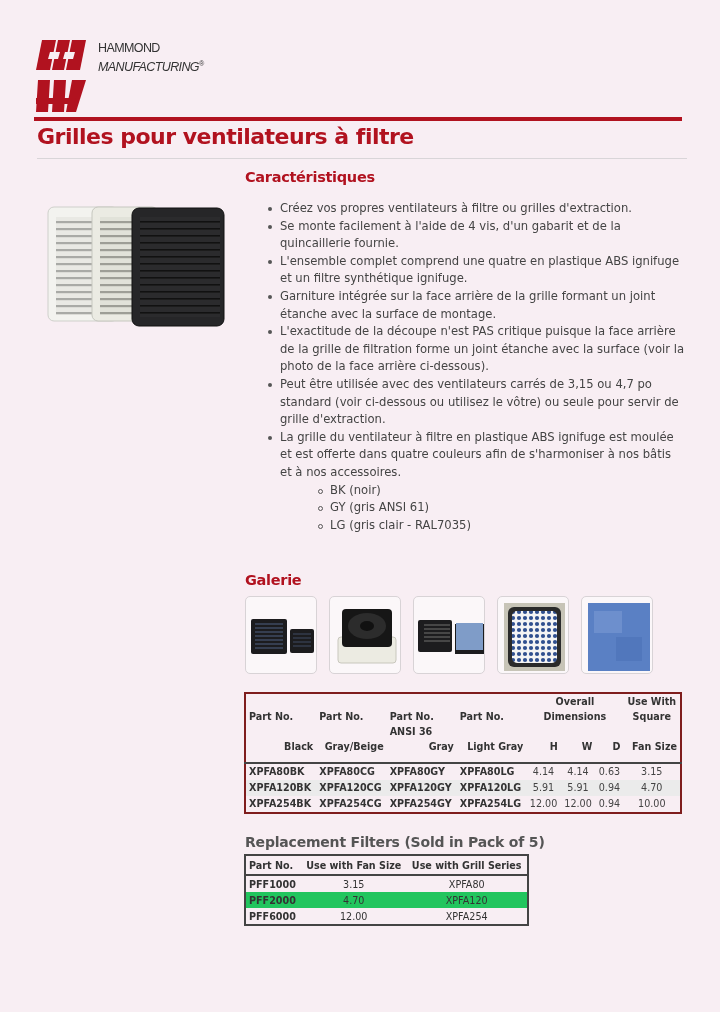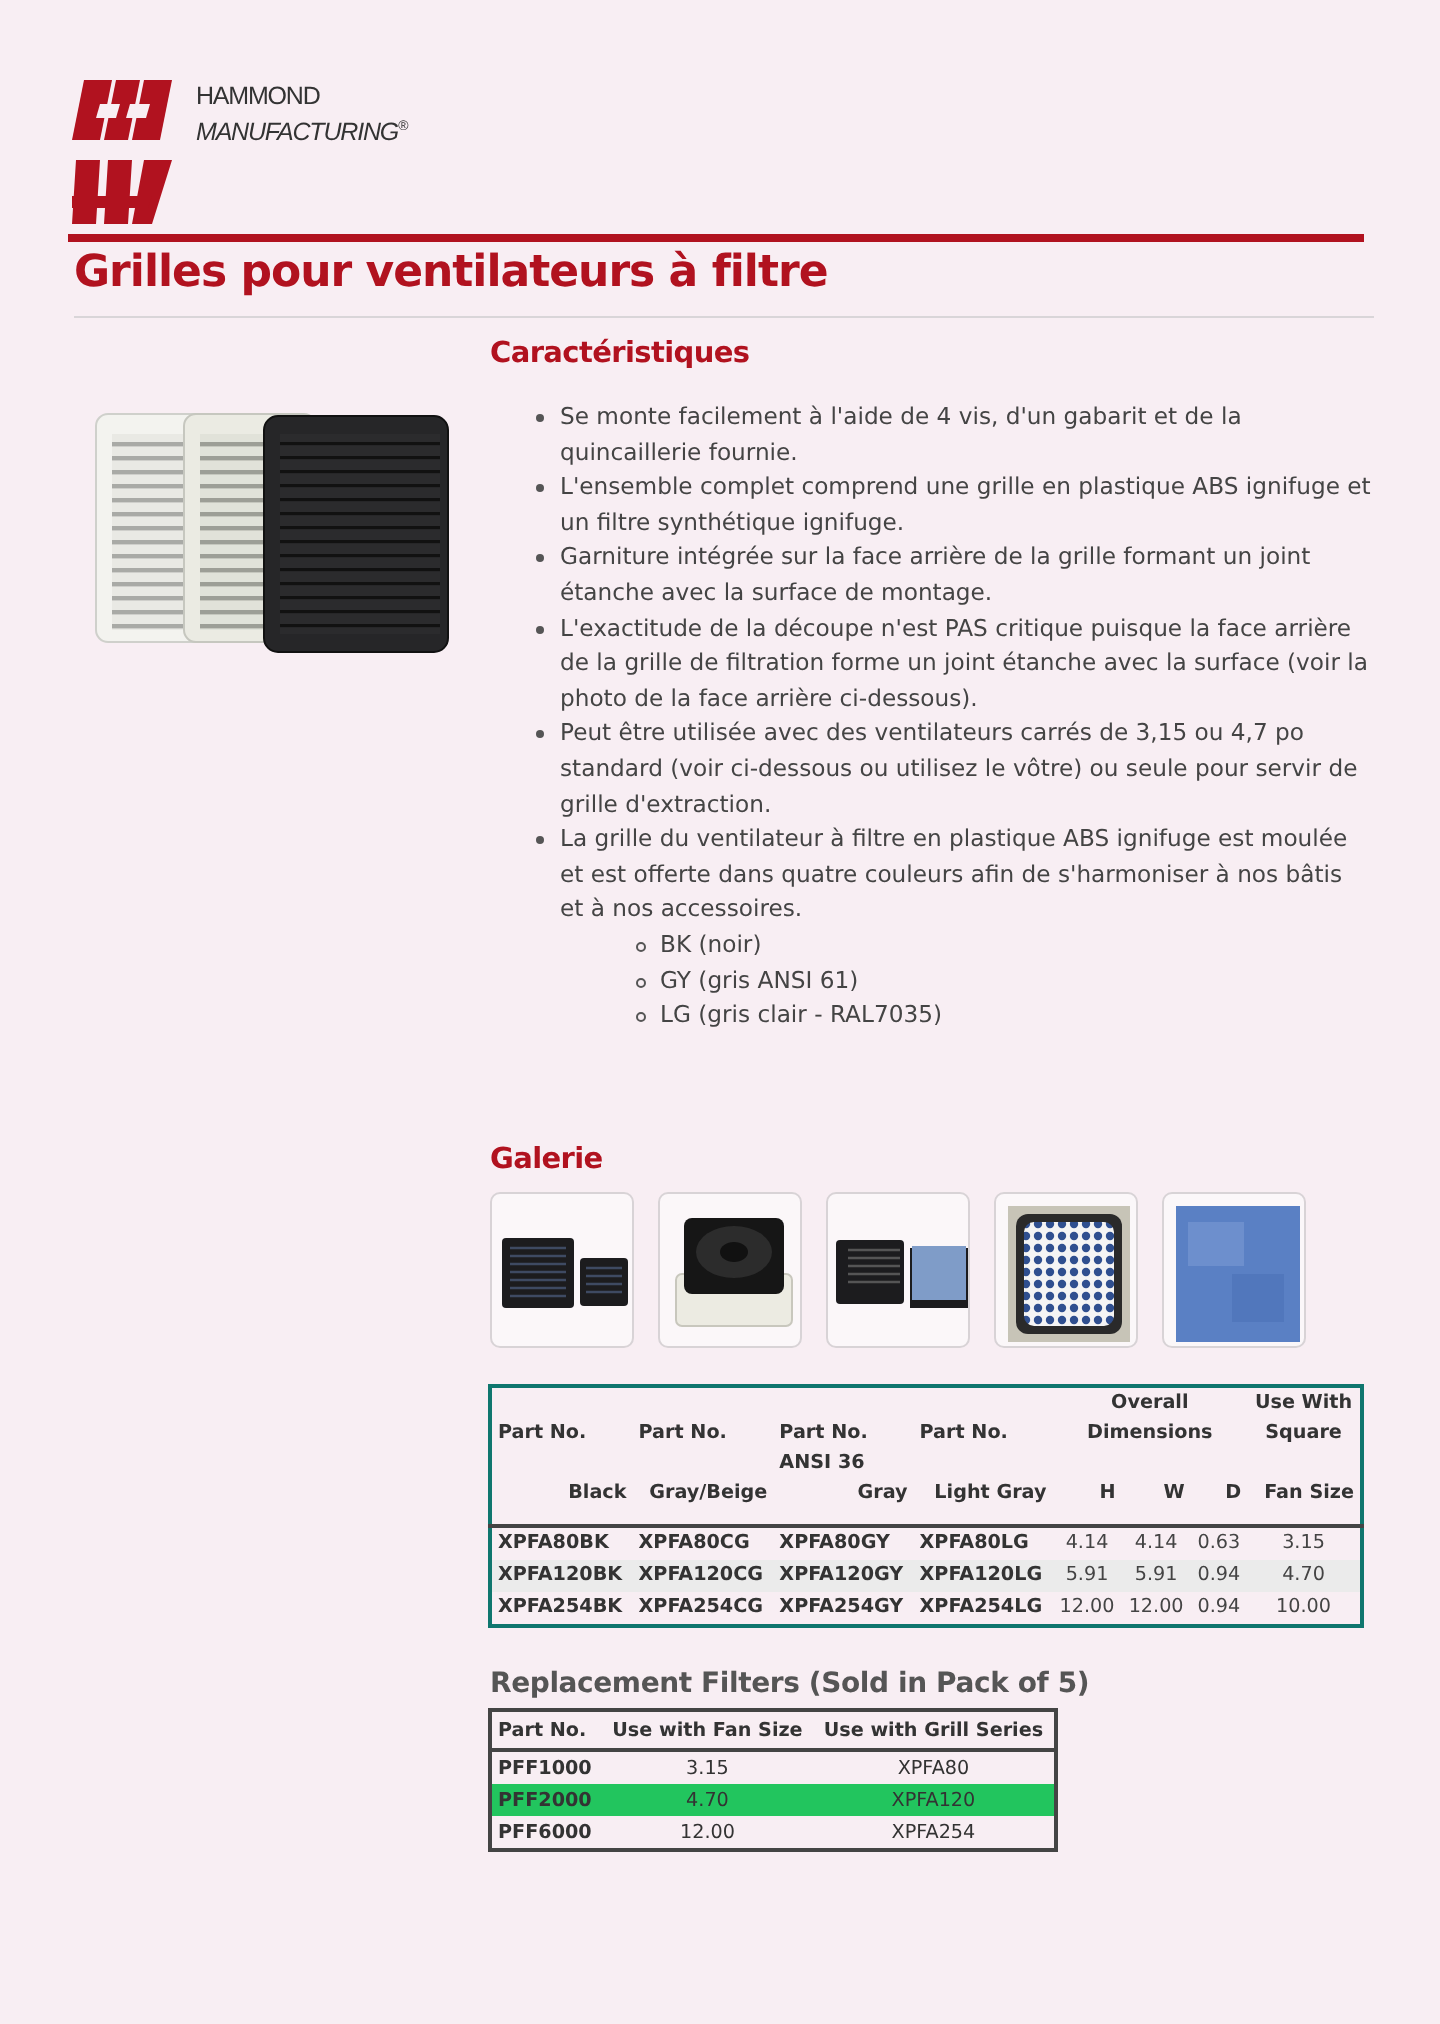--- a/index.html
+++ b/index.html
@@ -24,21 +24,21 @@
   .features { position:absolute; left:266px; top:200px; width:420px; font-size:11.6px; line-height:17.6px; color:#444; margin:0; padding:0; list-style:none; }
   .features li { position:relative; padding-left:14px; }
   .features li::before { content:""; position:absolute; left:2px; top:7px; width:4px; height:4px; border-radius:50%; background:#555; }
   .sub { list-style:none; margin:0; padding:0 0 0 36px; }
   .sub li { padding-left:14px; }
   .sub li::before { width:3px; height:3px; top:7px; background:transparent; border:1px solid #555; }
   .gallery { position:absolute; left:245px; top:596px; display:flex; gap:12px; }
   .thumb { width:72px; height:78px; border:1px solid #d8d3d6; border-radius:5px; background:#fbf7f9; position:relative; overflow:hidden; box-sizing:border-box; }
   .thumb svg { position:absolute; left:0; top:0; }
   table { border-collapse:collapse; font-size:9.6px; color:#333; }
-  .main-table { position:absolute; left:244px; top:692px; width:438px; border:2px solid #0f766e; }
+  .main-table { position:absolute; left:244px; top:692px; width:438px; border:2px solid #7f1d1d; }
   .main-table th { font-weight:bold; text-align:left; padding:0 3px; height:15px; line-height:15px; white-space:nowrap; }
   .main-table thead tr:last-child th { border-bottom:2px solid #444; padding-bottom:8px;text-align:right; }
   .main-table td { padding:0 3px; height:16px; line-height:16px; white-space:nowrap; }
   .main-table td.b { font-weight:bold;margin-left:48px; }
   .main-table .c { text-align:center; }
   .main-table tbody tr:nth-child(2) { background:#ebebeb; }
   .main-table .num { font-weight:normal; color:#444; }
   .rep-title { position:absolute; left:245px; top:834px; font-weight:bold; font-size:14px; color:#555; margin:0; letter-spacing:-0.2px; }
   .rep-table { position:absolute; left:244px; top:854px; width:285px; border:2px solid #444; font-size:9.6px; }
   .rep-table th { font-weight:bold; height:18px; padding:0 3px; border-bottom:2px solid #444; }
@@ -94,22 +94,23 @@
     <rect x="14" y="14" width="58" height="98" fill="url(#slatL)"></rect>
     <rect x="50" y="4" width="66" height="114" rx="6" fill="#ebebe3" stroke="#c6c7bf"></rect>
     <rect x="58" y="14" width="50" height="98" fill="url(#slatC)"></rect>
     <rect x="90" y="5" width="92" height="118" rx="7" fill="#262628" stroke="#111"></rect>
     <rect x="98" y="14" width="80" height="100" fill="url(#slatB)"></rect>
   </svg>
 </div>
 
 <h2 class="section-title" style="top:169px;">Caractéristiques</h2>
 <ul class="features">
+  <li>Créez vos propres ventilateurs à filtre ou grilles d'extraction.</li>
   <li>Se monte facilement à l'aide de 4 vis, d'un gabarit et de la quincaillerie fournie.</li>
-  <li>L'ensemble complet comprend une grille en plastique ABS ignifuge et un filtre synthétique ignifuge.</li>
+  <li>L'ensemble complet comprend une quatre en plastique ABS ignifuge et un filtre synthétique ignifuge.</li>
   <li>Garniture intégrée sur la face arrière de la grille formant un joint étanche avec la surface de montage.</li>
   <li>L'exactitude de la découpe n'est PAS critique puisque la face arrière de la grille de filtration forme un joint étanche avec la surface (voir la photo de la face arrière ci-dessous).</li>
   <li>Peut être utilisée avec des ventilateurs carrés de 3,15 ou 4,7 po standard (voir ci-dessous ou utilisez le vôtre) ou seule pour servir de grille d'extraction.</li>
   <li><span>La grille du ventilateur à filtre en plastique ABS ignifuge est moulée et est offerte dans quatre couleurs afin de s'harmoniser à nos bâtis et à nos accessoires.</span>
     <ul class="sub">
       <li>BK (noir)</li>
       <li>GY (gris ANSI 61)</li>
       <li>LG (gris clair - RAL7035)</li>
     </ul>
   </li>

